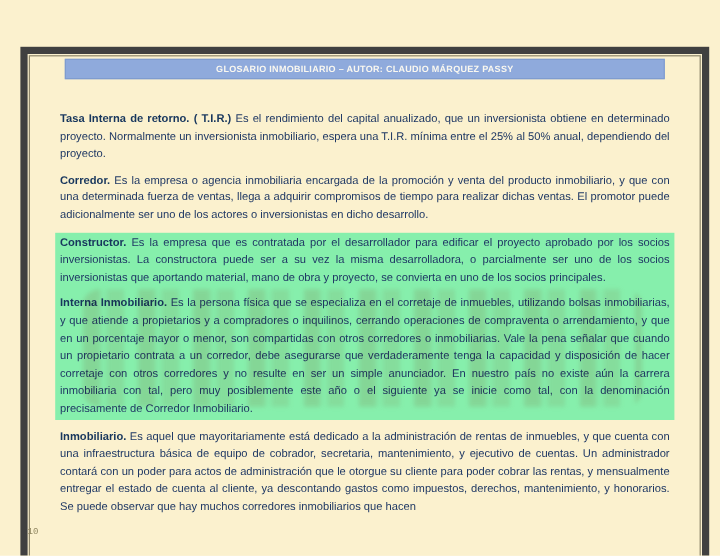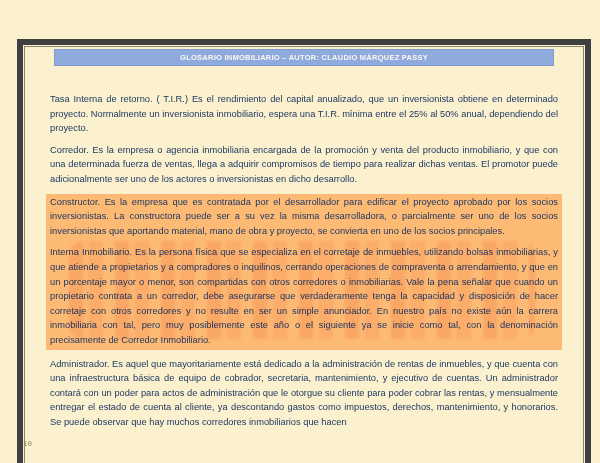--- a/index.html
+++ b/index.html
@@ -52,25 +52,25 @@
     padding: 26px 27px 0 27px;
   }
   .entry {
     font-size: 9.3px;
     line-height: 14.6px;
     text-align: justify;
     color: #1F3864;
     margin: 0 0 7px 0;
   }
   .entry .term {
-    font-weight: normal;
+    font-weight: bold;
     color: #17365D;
   }
   .highlight-block {
-    background: #fdba74;
+    background: #86efac;
     margin: 0 -4px 7px -4px;
     padding: 1px 4px 2px 4px;
   }
   .highlight-block .entry:last-child {
     margin-bottom: 0;
   }
   
   .watermark {
     position: absolute;
     left: 46px;
@@ -137,20 +137,20 @@
         <span class="definition">Es la empresa que es contratada por el desarrollador para edificar el proyecto aprobado por los socios inversionistas. La constructora puede ser a su vez la misma desarrolladora, o parcialmente ser uno de los socios inversionistas que aportando material, mano de obra y proyecto, se convierta en uno de los socios principales.</span>
       </p>
 
       <p class="entry">
         <span class="term">Interna Inmobiliario.</span>
         <span class="definition">Es la persona física que se especializa en el corretaje de inmuebles, utilizando bolsas inmobiliarias, y que atiende a propietarios y a compradores o inquilinos, cerrando operaciones de compraventa o arrendamiento, y que en un porcentaje mayor o menor, son compartidas con otros corredores o inmobiliarias. Vale la pena señalar que cuando un propietario contrata a un corredor, debe asegurarse que verdaderamente tenga la capacidad y disposición de hacer corretaje con otros corredores y no resulte en ser un simple anunciador. En nuestro país no existe aún la carrera inmobiliaria con tal, pero muy posiblemente este año o el siguiente ya se inicie como tal, con la denominación precisamente de Corredor Inmobiliario.</span>
       </p>
     </div>
 
     <p class="entry">
-      <span class="term">Administrador.</span>
+      <span class="term">Inmobiliario.</span>
       <span class="definition">Es aquel que mayoritariamente está dedicado a la administración de rentas de inmuebles, y que cuenta con una infraestructura básica de equipo de cobrador, secretaria, mantenimiento, y ejecutivo de cuentas. Un administrador contará con un poder para actos de administración que le otorgue su cliente para poder cobrar las rentas, y mensualmente entregar el estado de cuenta al cliente, ya descontando gastos como impuestos, derechos, mantenimiento, y honorarios. Se puede observar que hay muchos corredores inmobiliarios que hacen</span>
     </p>
 
   </div>
 
   <div class="page-number">10</div>
 </div>
 
 </body></html>

